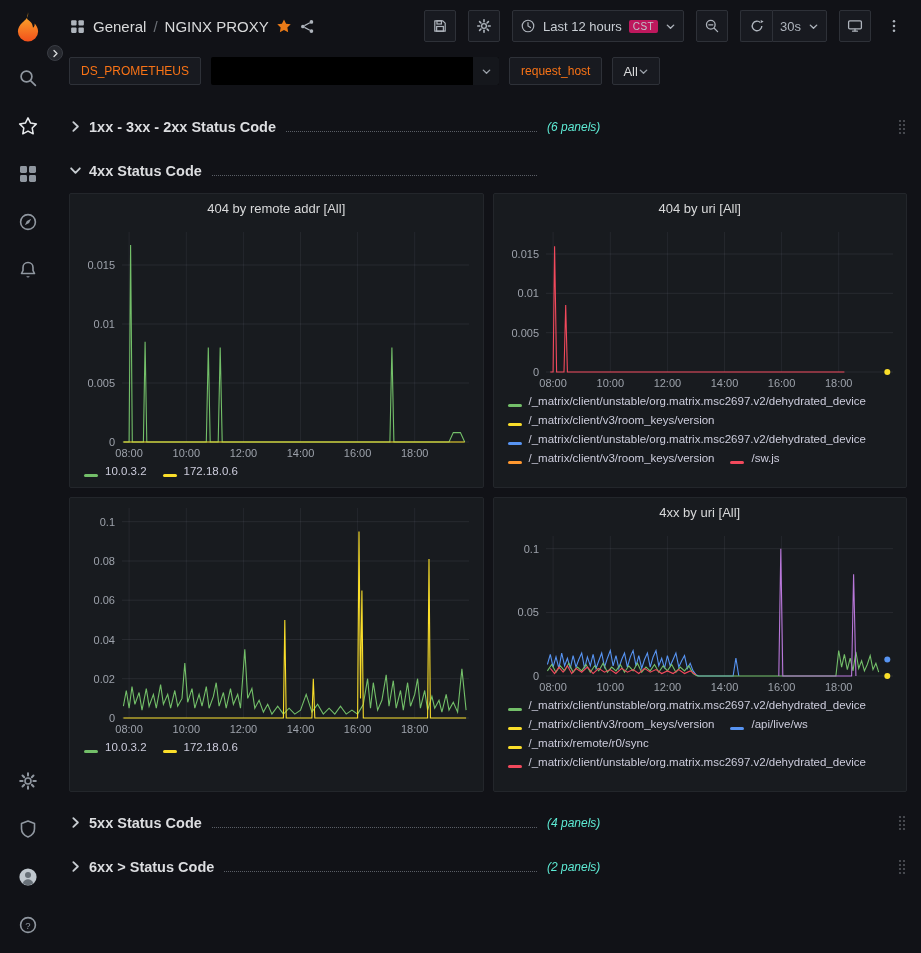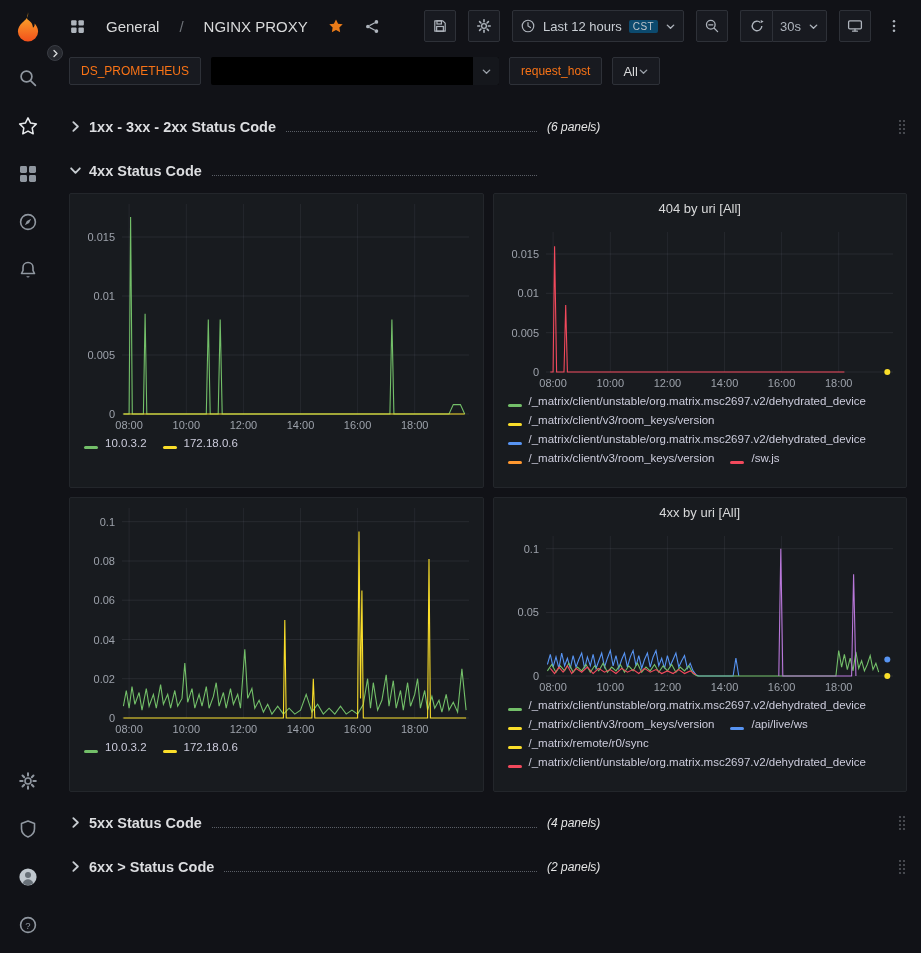--- a/index.html
+++ b/index.html
@@ -15,32 +15,32 @@
   .sb-btn svg { width:20px; height:20px; }
   .sb-btn.active { color:#e8eaed; }
   .sb-bottom { margin-top:auto; padding-bottom:4px; }
   .sb-expand { position:absolute; top:45px; right:-8px; width:16px; height:16px; border-radius:50%; background:#26282e; border:1px solid #3a3d44; color:#d8d9da; display:flex; align-items:center; justify-content:center; cursor:pointer; z-index:6; }
   .sb-expand svg { width:9px; height:9px; }
 
   
   .main { position:absolute; left:55px; top:0; right:0; bottom:0; }
 
   .topbar { height:52px; display:flex; align-items:center; padding:0 16px 0 14px; }
-  .tb-left { display:flex; align-items:center; gap:20px; color:#aeb4bc; }
+  .tb-left { display:flex; align-items:center; gap:7px; color:#aeb4bc; }
   .tb-left svg { width:17px; height:17px; }
   .bc-folder,.bc-title { font-size:15px; color:#d8d9da; cursor:pointer; }
   .bc-title { font-weight:500; }
   .bc-sep { color:#6e7278; font-size:15px; }
   .star-fav svg { width:16px; height:16px; }
   .tb-actions { margin-left:auto; display:flex; align-items:center; gap:12px; }
   .tb-btn { height:32px; min-width:32px; padding:0 7px; display:flex; align-items:center; justify-content:center; gap:7px; background:#181a20; border:1px solid #2e3138; border-radius:2px; color:#aeb4bc; font-size:13px; cursor:pointer; white-space:nowrap; }
   .tb-btn svg { width:16px; height:16px; flex:none; }
   .tb-btn .caret svg { width:11px; height:11px; }
   .time-text { color:#c9ced4; }
-  .tz-badge { font-size:10px; background:#0c4a6e; color:#c0c5cb; padding:1px 4px; border-radius:2px; letter-spacing:.4px; }
+  .tz-badge { font-size:10px; background:#be185d; color:#c0c5cb; padding:1px 4px; border-radius:2px; letter-spacing:.4px; }
   .refresh-group { display:flex; }
   .refresh-group .tb-btn:first-child { border-radius:2px 0 0 2px; border-right:none; }
   .refresh-group .tb-btn:last-child { border-radius:0 2px 2px 0; }
   .kebab { border:none; background:transparent; min-width:22px; padding:0 2px; }
 
   
   .varbar { height:38px; display:flex; align-items:center; padding:0 16px 0 14px; gap:10px; }
   .var-chip { height:28px; display:flex; align-items:center; padding:0 11px; background:#181a20; border:1px solid #2e3138; border-radius:2px; font-size:12px; font-weight:500; color:#f97316; cursor:pointer; }
   .ds-select { width:288px; height:28px; background:#000; border-radius:2px; display:flex; align-items:center; overflow:hidden; cursor:pointer; }
   .ds-caret { margin-left:auto; width:26px; height:100%; background:#15171c; display:flex; align-items:center; justify-content:center; color:#9aa0a8; }
@@ -49,21 +49,21 @@
   .val-chip svg { width:11px; height:11px; color:#9aa0a8; }
 
   
   .content { padding:6px 14px 0; }
   .row-head { height:27px; display:flex; align-items:center; margin-bottom:9px; cursor:pointer; color:#dcdde0;margin-top:17px; }
   .row-left { display:flex; align-items:center; flex:0 0 478px; min-width:0; }
   .row-chev { display:flex; margin-right:7px; color:#c7ccd1; }
   .row-chev svg { width:13px; height:13px; }
   .row-title { font-size:14.5px; font-weight:600; white-space:nowrap; }
   .row-dots { flex:1; border-bottom:1px dotted #5a5e66; height:0; margin:10px 10px 0 10px; }
-  .row-count { font-size:12px; font-style:italic; color:#e5e5e5; white-space:nowrap; }
+  .row-count { font-size:12px; font-style:italic; color:#5eead4; white-space:nowrap; }
   .row-spacer { flex:1; }
   .row-handle { color:#53565c; cursor:grab; display:flex; }
   .row-handle svg { width:10px; height:18px; }
 
   .grid4 { display:grid; grid-template-columns:1fr 1fr; grid-auto-rows:295px; gap:9px; margin-bottom:10px; }
   .panel { background:#181b1f; border:1px solid #23262b; border-radius:2px; display:flex; flex-direction:column; overflow:hidden; }
   .panel-title { height:28px; flex:none; display:flex; align-items:center; justify-content:center; font-size:13px; font-weight:500; color:#d8d9da; cursor:pointer; }
   .chart { flex:none; width:100%; }
   .chart.tall { height:240px; }
   .chart.short { height:170px; }
@@ -320,20 +320,21 @@
             </svg>
           </span>
         <span class="row-title">4xx Status Code</span>
         <span class="row-dots"></span>
       </div>
       <span class="row-spacer"></span>
     </div>
 
     <div class="grid4">
       <section class="panel">
+        <div class="panel-title">404 by remote addr [All]</div>
         <div class="chart tall">
             <svg width="413" height="240">
               <line x1="59.1" y1="10" x2="59.1" y2="220" stroke="rgba(204,204,220,0.07)"></line>
               <text x="59.1" y="235" text-anchor="middle" font-size="11" fill="#9da2ab">08:00</text>
               <line x1="116.3" y1="10" x2="116.3" y2="220" stroke="rgba(204,204,220,0.07)"></line>
               <text x="116.3" y="235" text-anchor="middle" font-size="11" fill="#9da2ab">10:00</text>
               <line x1="173.4" y1="10" x2="173.4" y2="220" stroke="rgba(204,204,220,0.07)"></line>
               <text x="173.4" y="235" text-anchor="middle" font-size="11" fill="#9da2ab">12:00</text>
               <line x1="230.5" y1="10" x2="230.5" y2="220" stroke="rgba(204,204,220,0.07)"></line>
               <text x="230.5" y="235" text-anchor="middle" font-size="11" fill="#9da2ab">14:00</text>

